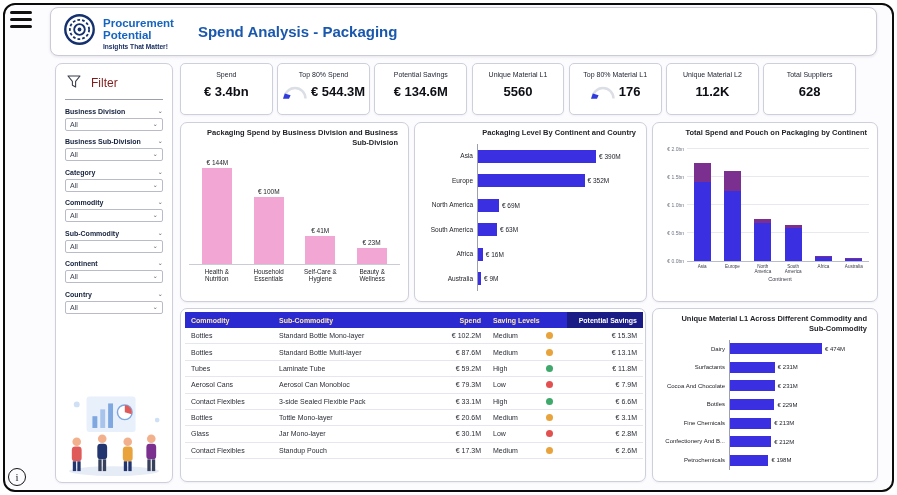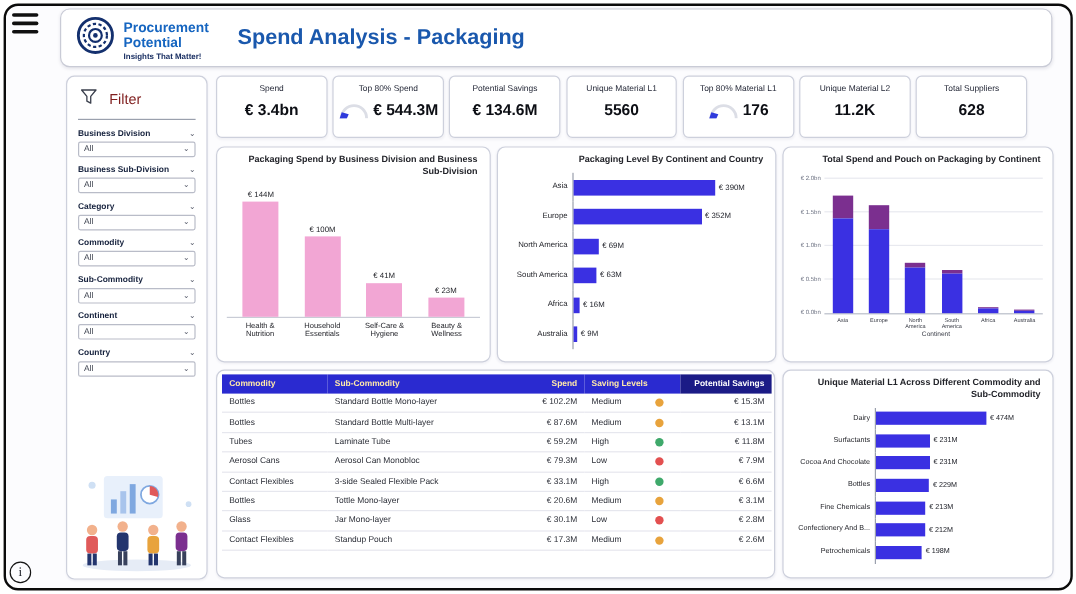--- a/index.html
+++ b/index.html
@@ -21,39 +21,39 @@
     border: 1.6px solid #141414; border-radius: 50%; display: flex; align-items: center;
     justify-content: center; font-size: 11px; font-family: "Liberation Serif", serif; z-index: 5; }
   
   .header-card { position: absolute; left: 50px; top: 7px; width: 827px; height: 49px;
     background: #fff; border: 1px solid #c9cbd6; border-radius: 8px;
     box-shadow: 0 1px 3px rgba(20,20,60,.10); display: flex; align-items: center;
     padding-left: 12px; z-index: 4; }
   .logo { display: flex; align-items: flex-end; gap: 7px; }
   .logo-text .name { font-size: 11.5px; font-weight: bold; color: #1565c0; line-height: 1.06; }
   .logo-text .tagline { font-size: 6.6px; font-weight: bold; color: #13295e; margin-top: 1.5px; }
-  .page-title { margin-left: 24px; font-size: 18px; font-weight: bold; color: #1a58ad; }
+  .page-title { margin-left: 24px; font-size: 15px; font-weight: bold; color: #1a58ad; }
   
   .panel { position: absolute; background: #fff; border: 1px solid #cdd0dc; border-radius: 7px;
     box-shadow: 0 1px 2px rgba(30,30,80,.06); z-index: 4; overflow: hidden; }
   
   .filter-panel { left: 55px; top: 63px; width: 118px; height: 420px; padding: 8px 9px 0; }
   .filter-head { display: flex; align-items: center; gap: 10px; padding: 2px 2px 7px; border-bottom: 1px solid #9aa0ad; }
   .filter-title { font-size: 12px; color: #7f1d1d; }
   .filter-group { margin-top: 7.5px; }
   .filter-label-row { display: flex; justify-content: space-between; align-items: center; cursor: pointer; }
   .filter-label { font-size: 7px; font-weight: bold; color: #14203c; }
   .chev { font-size: 6.5px; color: #5a5f6e; font-family: "DejaVu Sans", sans-serif; line-height: 1; }
   .filter-select { margin-top: 3px; height: 13px; border: 1px solid #b9bcc8; border-radius: 2px;
     display: flex; align-items: center; justify-content: space-between; padding: 0 4px;
     font-size: 7px; color: #3a3f4c; background: #fff; cursor: pointer; }
   .illustration { position: absolute; bottom: 5px; left: 7px; right: 7px; height: 88px; }
   
   .kpi-row { position: absolute; left: 180px; top: 63px; width: 676px; height: 52px;
-    display: flex; gap: 4.5px; z-index: 4; }
+    display: flex; gap: 4.5px; z-index: 4; justify-content: flex-end; }
   .kpi-card { flex: 1; background: #fff; border: 1px solid #cdd0dc; border-radius: 5px;
     text-align: center; padding-top: 7px; box-shadow: 0 1px 2px rgba(30,30,80,.05); }
   .kpi-label { font-size: 7px; color: #1c2030; white-space: nowrap; }
   .kpi-value { margin-top: 6px; font-size: 13px; font-weight: 600; color: #0c0e14;
     display: flex; align-items: flex-end; justify-content: center; gap: 3px; }
   .kpi-icon svg { display: block; }
   
   .chart-title { font-size: 7.5px; font-weight: bold; color: #23242a; text-align: right;
     padding: 5px 10px 0; line-height: 1.3; }
   .c1 { left: 180px; top: 122px; width: 229px; height: 180px; }

